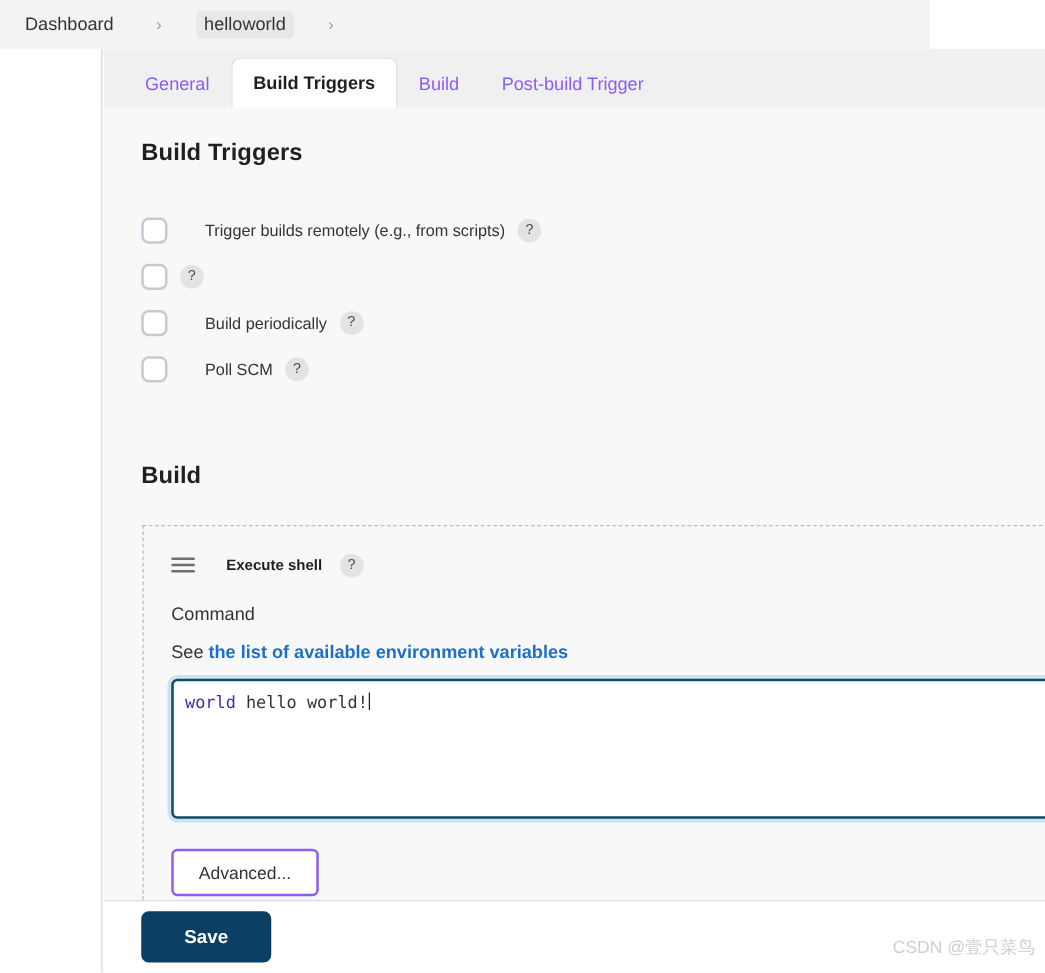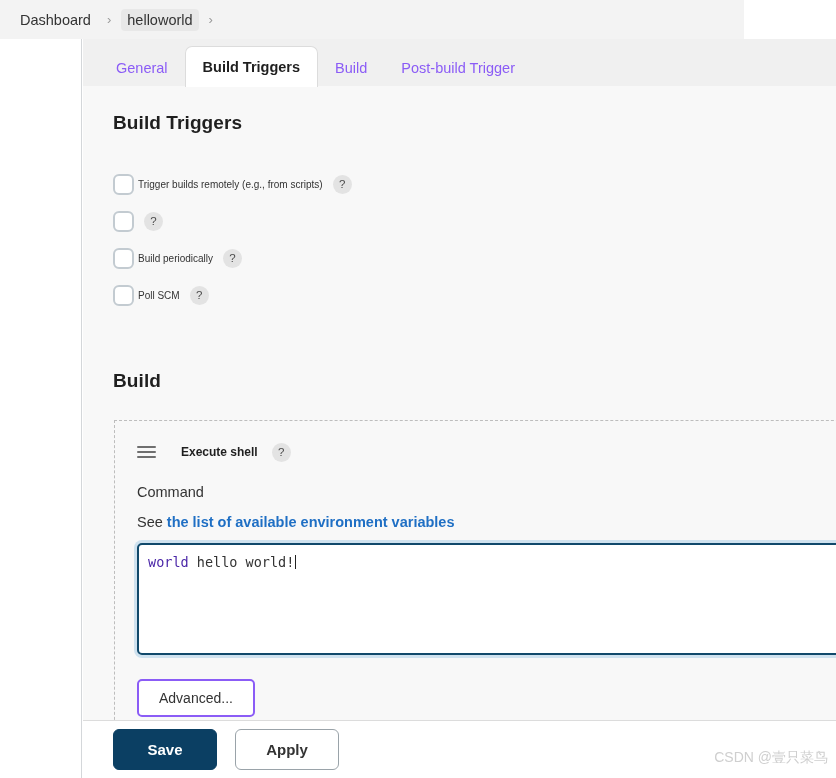--- a/index.html
+++ b/index.html
@@ -24,20 +24,21 @@
   .breadcrumb-bar {
     position: absolute;
     top: 0; left: 0;
     width: 744px;
     height: 39px;
     background: #f3f3f3;
     display: flex;
     align-items: center;
     padding-left: 14px;
     z-index: 5;
+    gap: 18px;
   }
   .crumb {
     font-size: 14.5px;
     color: #333333;
     padding: 3px 6px;
     border-radius: 4px;
     white-space: nowrap;
   }
   .crumb-hl {
     background: rgba(0,0,0,0.045);
@@ -126,23 +127,23 @@
   }
   .cbox {
     width: 21px;
     height: 21px;
     border: 2px solid #c3cbd1;
     border-radius: 6px;
     background: #ffffff;
     flex: 0 0 auto;
   }
   .trigger-label {
-    font-size: 10px;
-    color: #333333;
-    margin-left: 4px;
+    font-size: 13px;
+    color: #333333;
+    margin-left: 30px;
     white-space: nowrap;
   }
   .help-badge {
     width: 19px;
     height: 19px;
     border-radius: 50%;
     background: #e3e3e3;
     color: #4a4a4a;
     font-size: 11.5px;
     line-height: 19px;
@@ -256,21 +257,20 @@
   .footer {
     position: absolute;
     left: 0; bottom: 0;
     width: 753px;
     height: 58px;
     background: #ffffff;
     border-top: 1px solid #dcdcdc;
     display: flex;
     align-items: center;
     padding-left: 30px;
-    gap: 18px;
     z-index: 8;
   }
   .btn {
     font-size: 15px;
     border-radius: 6px;
     padding: 11px 0;
     width: 104px;
     text-align: center;
     white-space: nowrap;
   }
@@ -379,20 +379,19 @@
         </div>
 
         <div class="advanced-btn">Advanced...</div>
 
       </div>
 
     </div>
 
     <div class="footer">
       <div class="btn btn-primary">Save</div>
-      <div class="btn btn-secondary">Apply</div>
     </div>
 
   </div>
 
   <div class="watermark">CSDN @壹只菜鸟</div>
 
 </div>
 
 </body></html>

